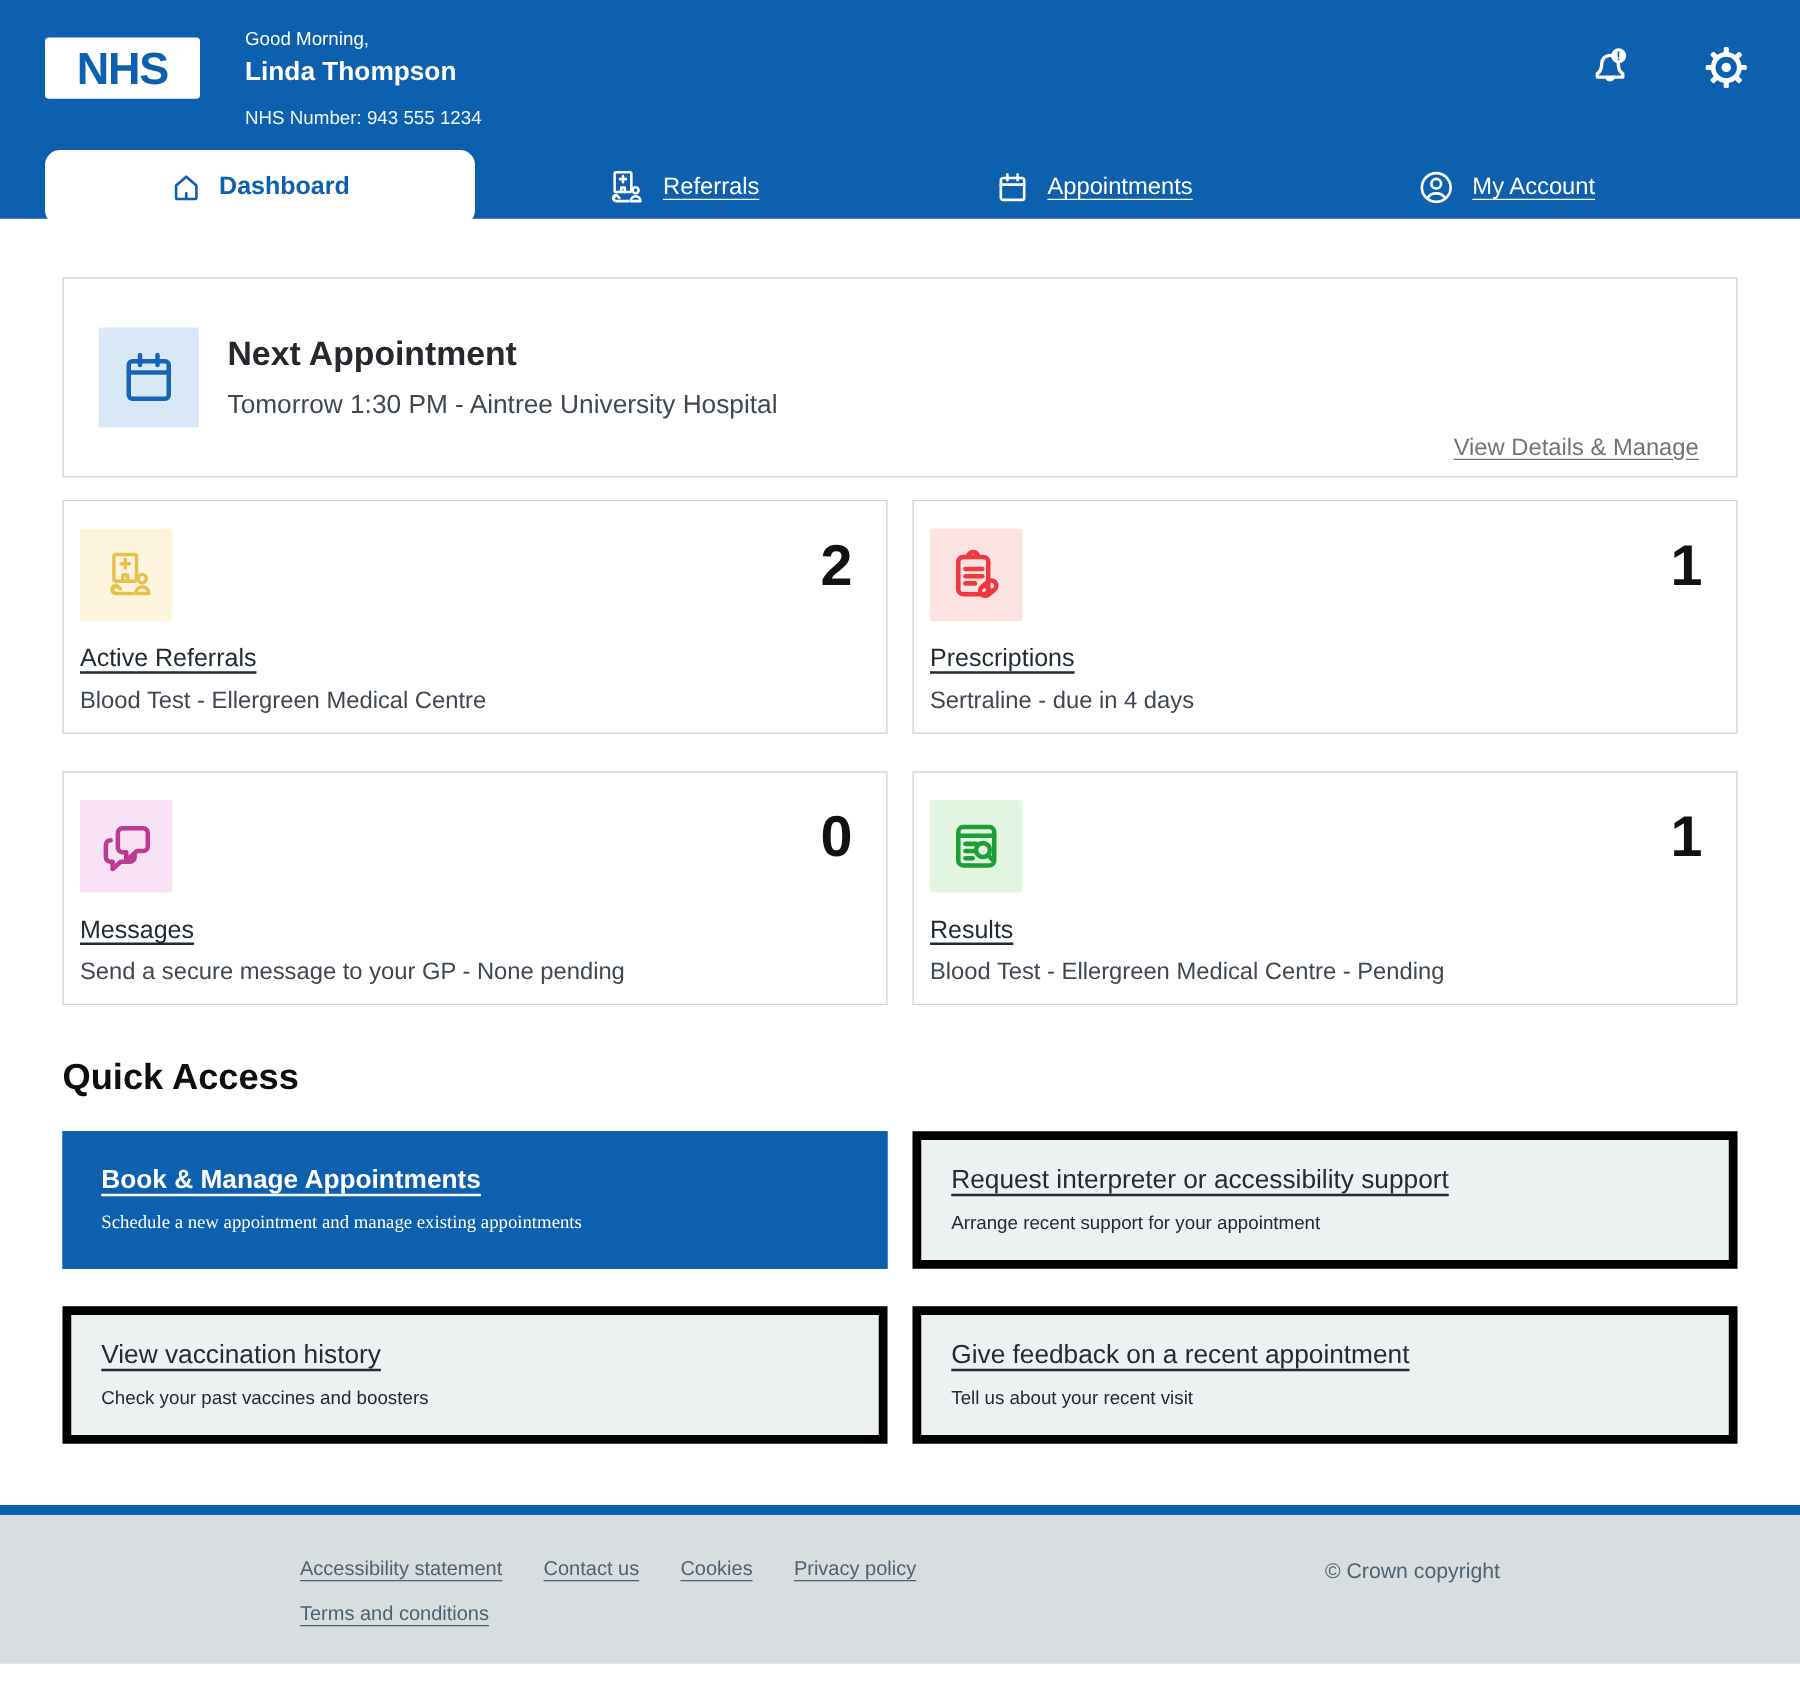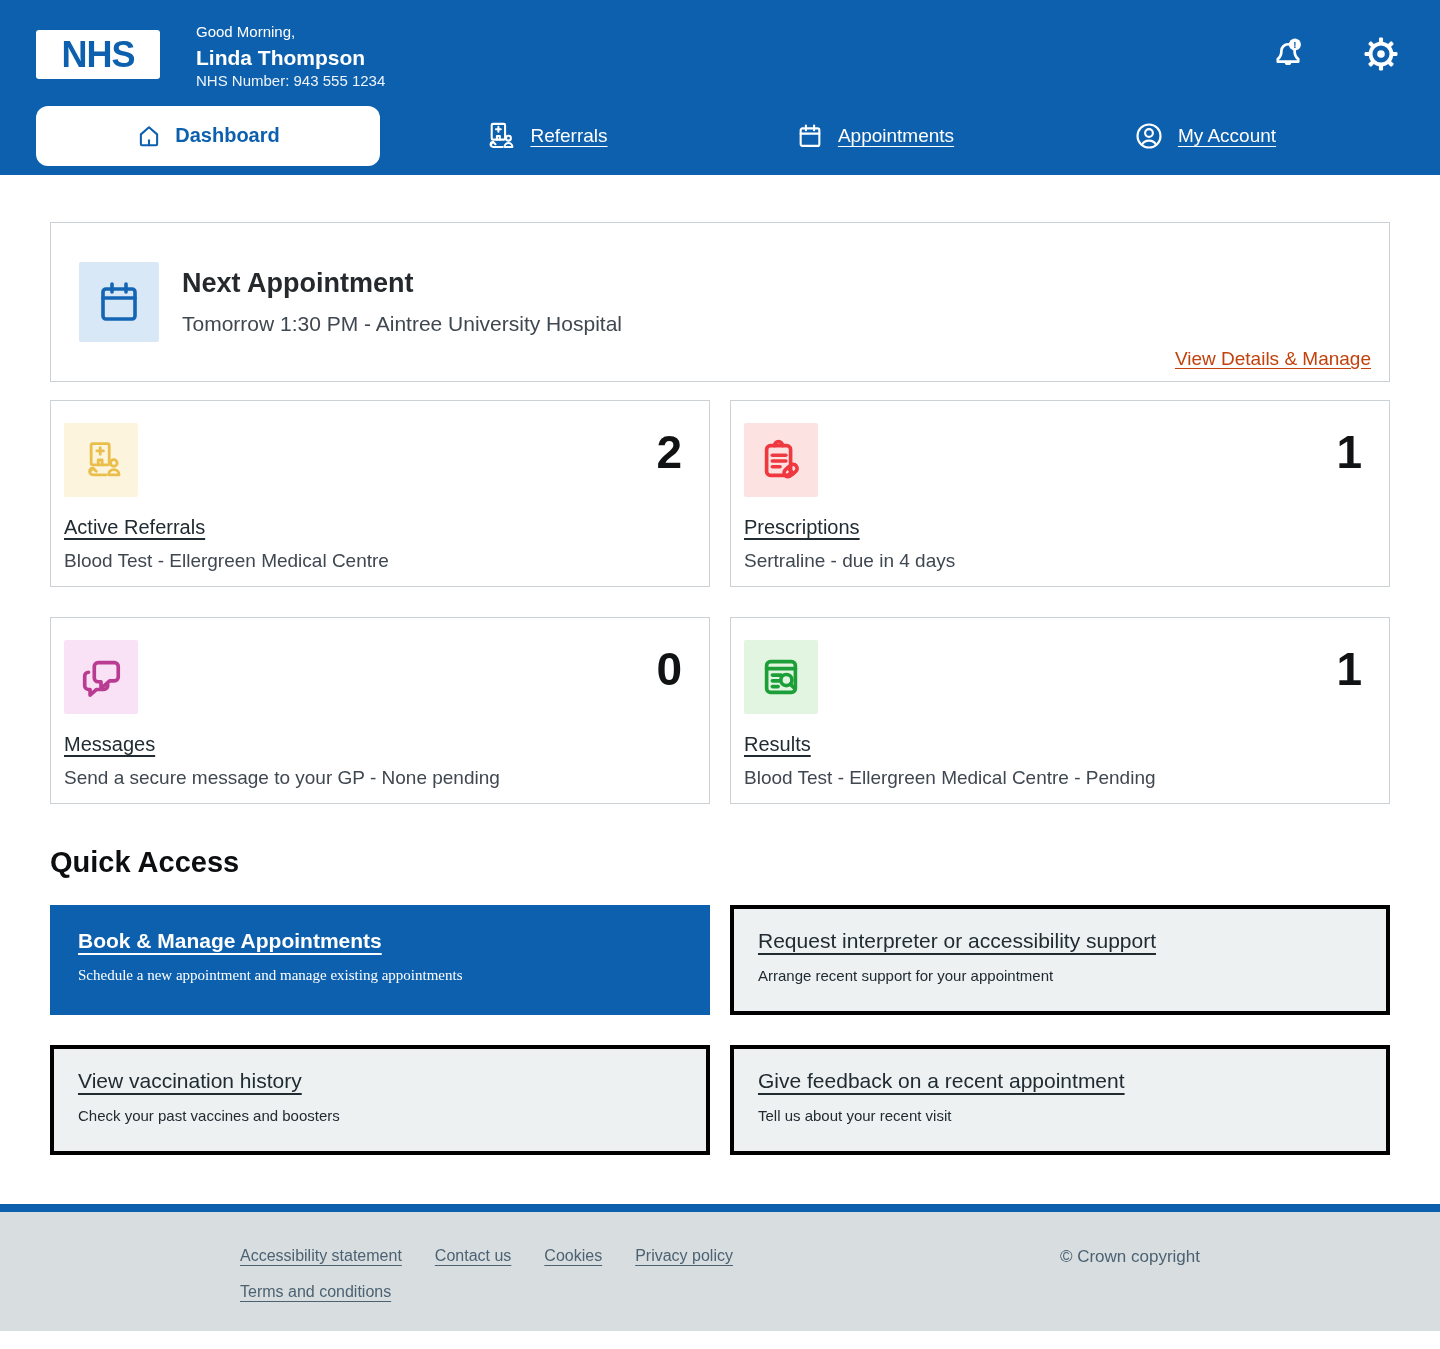--- a/index.html
+++ b/index.html
@@ -19,21 +19,21 @@
   .header-top { display: flex; align-items: flex-start; padding-top: 22px; }
   .nhs-logo {
     width: 124px; height: 49px; background: #fff; border-radius: 3px;
     display: flex; align-items: center; justify-content: center;
     color: #0d60ae; font-weight: bold; font-size: 36px;
     letter-spacing: -1px; margin-top: 8px; flex: none;
   }
   .greeting-block { margin-left: 36px; line-height: 1.15; }
   .greeting { font-size: 15px; margin-top: 1px; }
   .user-name { font-size: 21px; font-weight: bold; margin-top: 6px; }
-  .nhs-number { font-size: 15px; margin-top: 2px; color: rgba(255,255,255,0.93); }
+  .nhs-number { font-size: 15px; margin-top: 16px; color: rgba(255,255,255,0.93); }
 
   .header-right { margin-left: auto; display: flex; align-items: center; margin-top: 13px; }
   .search-box {
     width: 300px; height: 38px; background: #fff; border-radius: 5px;
     display: flex; overflow: hidden; align-items: stretch;
   }
   .search-input {
     border: none; outline: none; flex: 1; padding: 0 0 0 19px;
     font-size: 17px; font-family: "Liberation Sans", sans-serif; color: #212b32;
   }
@@ -69,22 +69,22 @@
     display: flex; align-items: center; padding: 0 28px; position: relative;
   }
   .appt-icon-box {
     width: 80px; height: 80px; background: #d9e8f6; border-radius: 2px; flex: none;
     display: flex; align-items: center; justify-content: center; color: #1565b5;
   }
   .appt-text { margin-left: 23px; }
   .appt-title { font-size: 27px; font-weight: bold; color: #25292d; }
   .appt-sub { font-size: 21px; color: #3f4750; margin-top: 13px; }
   .appt-link {
-    position: absolute; right: 18px; bottom: 11px;
-    color: #c2410c; font-size: 19px; text-decoration: underline; text-underline-offset: 3px;
+    position: absolute; right: 30px; bottom: 11px;
+    color: #737373; font-size: 19px; text-decoration: underline; text-underline-offset: 3px;
   }
 
   .stats-grid {
     margin-top: 18px; display: grid; grid-template-columns: 1fr 1fr;
     column-gap: 20px; row-gap: 30px;
   }
   .stat-card { border: 1px solid #ccd1d6; background: #fff; height: 187px; padding: 16px 27px 0 13px; }
   .stat-top { display: flex; justify-content: space-between; align-items: flex-start; }
   .stat-icon-box {
     width: 74px; height: 74px; border-radius: 2px; margin-top: 6px;
@@ -96,21 +96,21 @@
     text-decoration: underline; text-underline-offset: 4px;
   }
   .stat-desc { font-size: 19px; color: #3f4750; margin-top: 11px; }
 
   .qa-heading { margin-top: 42px; font-size: 29px; font-weight: bold; color: #0c0e10; }
   .qa-grid {
     margin-top: 26px; display: grid; grid-template-columns: 1fr 1fr;
     column-gap: 20px; row-gap: 30px;
   }
   .qa-card {
-    height: 110px; border: 4px solid #000000; background: #eef1f2;
+    height: 110px; border: 7px solid #000000; background: #eef1f2;
     padding: 20px 24px; display: block; text-decoration: none; color: #212b32; cursor: pointer;
   }
   .qa-title {
     display: inline-block; font-size: 21px; color: #212b32;
     text-decoration: underline; text-underline-offset: 5px;
   }
   .qa-desc { font-size: 15px; color: #212b32; margin-top: 14px; }
   .qa-card.primary { background: #0d60ae; border-color: #0d60ae; color: #fff; }
   .qa-card.primary .qa-title { color: #fff; font-weight: bold; }
   .qa-card.primary .qa-desc { color: #ffffff; font-family: Liberation Serif, serif; }

